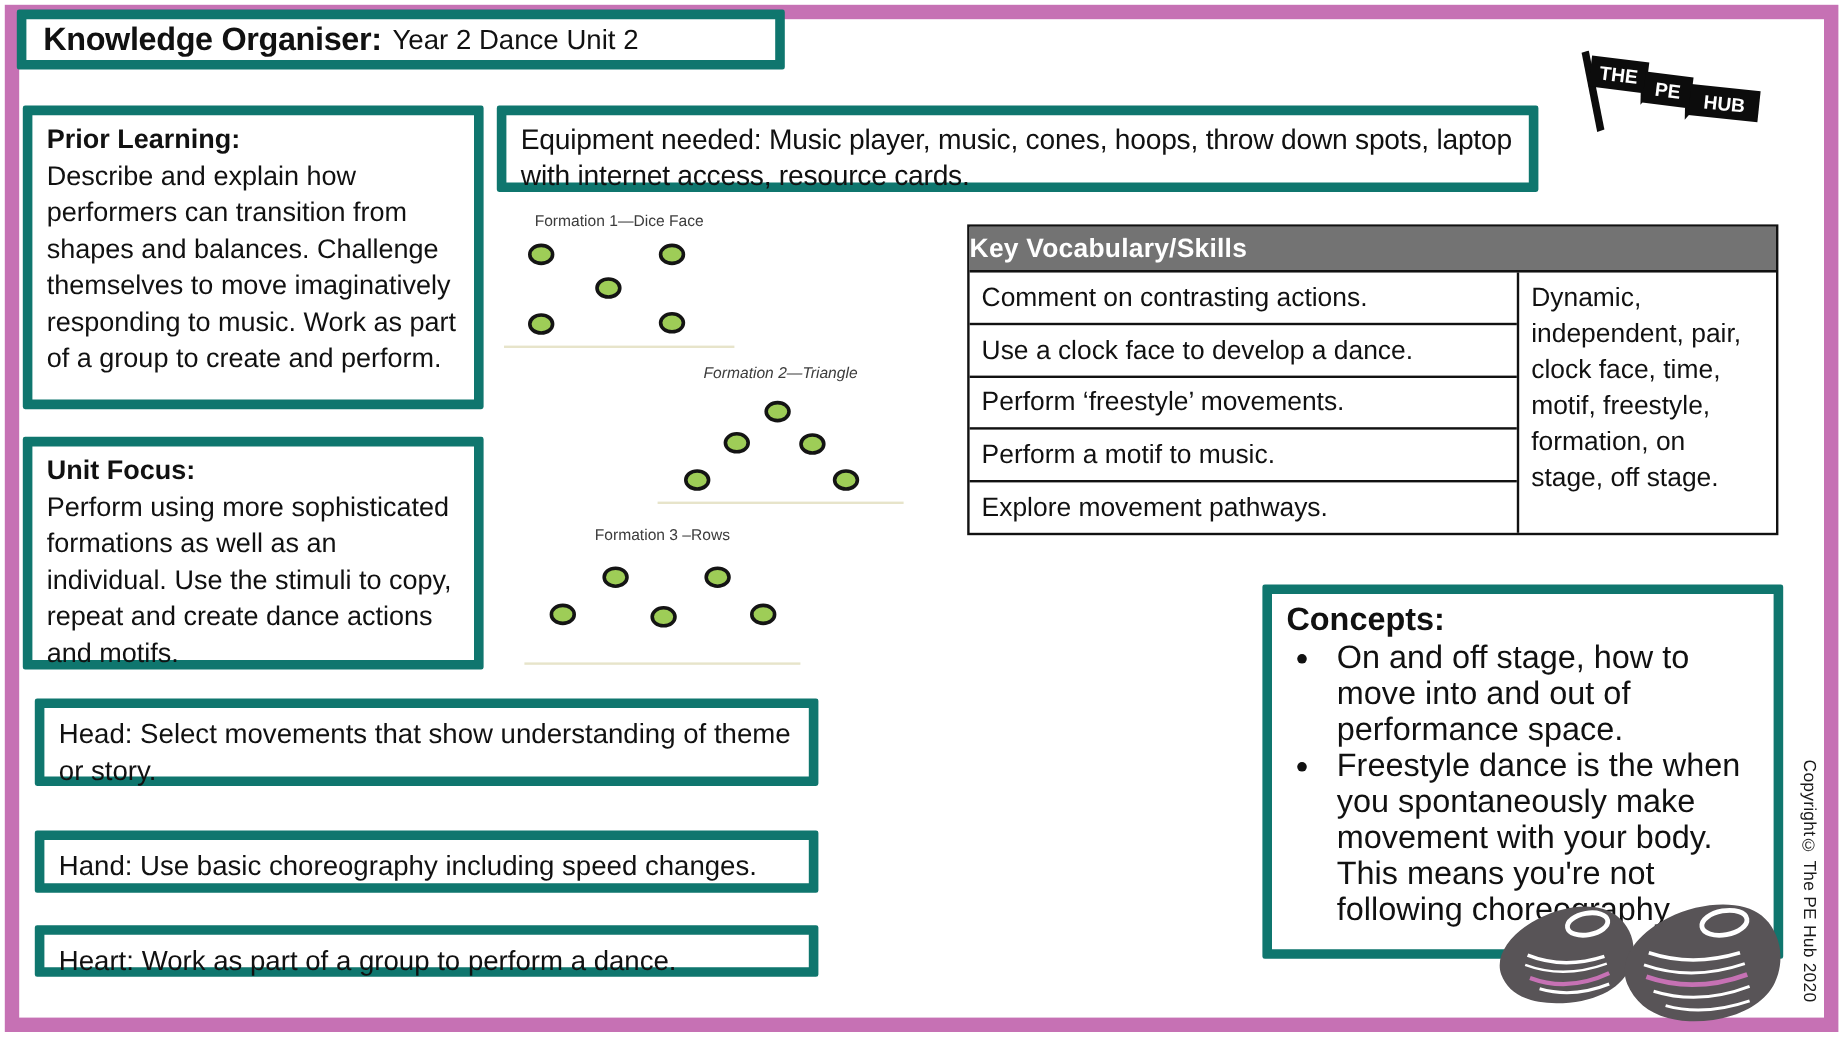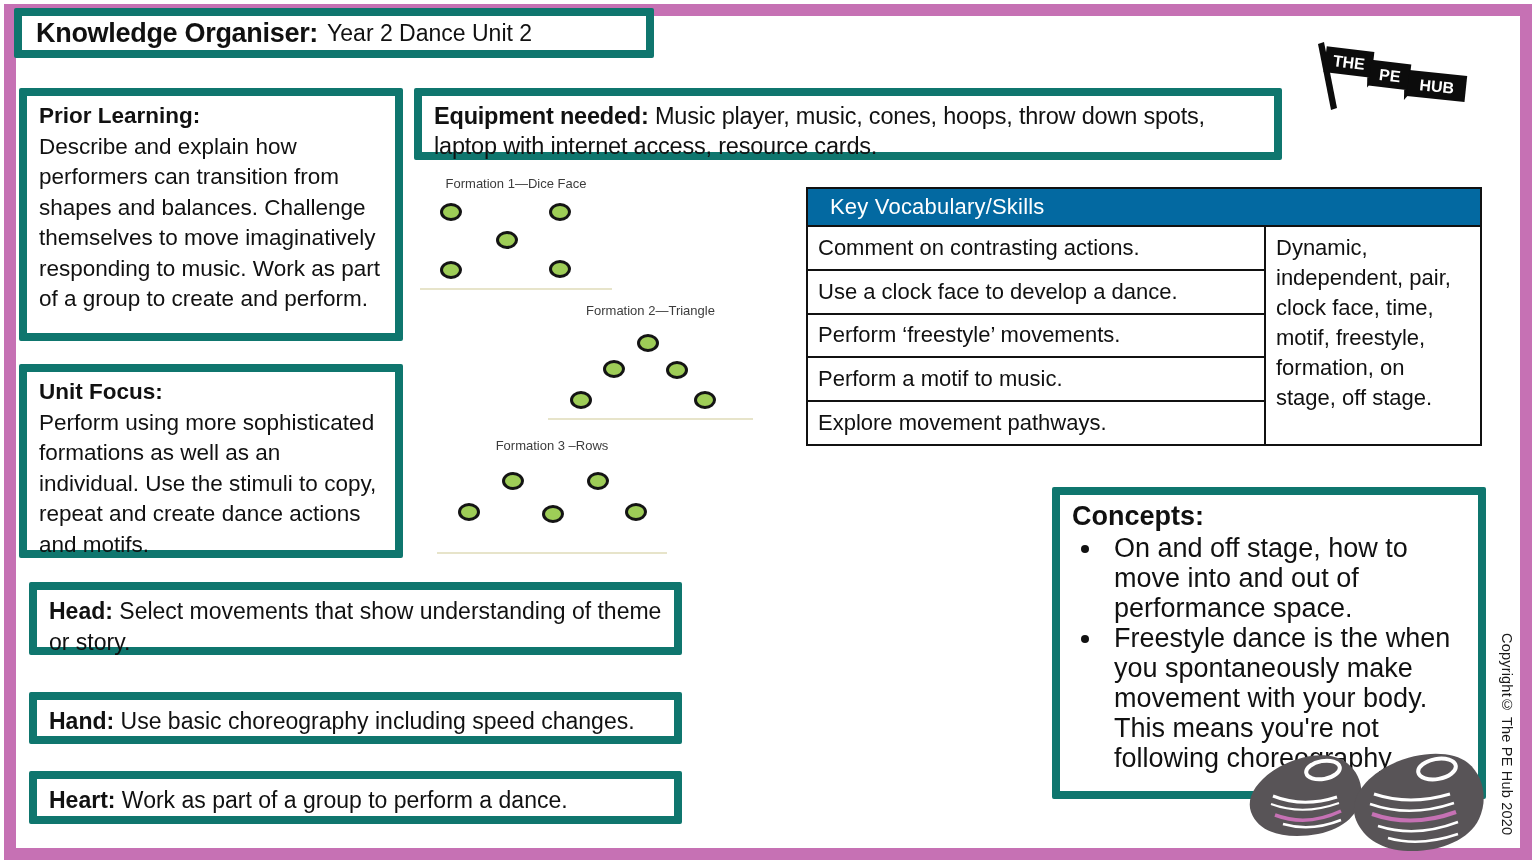--- a/index.html
+++ b/index.html
@@ -20,36 +20,36 @@
     padding:2px 14px; display:flex; align-items:center; gap:9px; white-space:nowrap;
   }
   .title-box .t-bold { font-weight:800; font-size:27px; letter-spacing:-0.3px; }
   .title-box .t-reg  { font-size:23px; }
 
   .prior { left:19px; top:88px;  width:384px; height:253px; padding:5px 12px; font-size:22.5px; line-height:30.5px; }
   .ufocus{ left:19px; top:364px; width:384px; height:194px; padding:5px 12px; font-size:22.5px; line-height:30.5px; }
   .bheading { font-weight:800; }
 
   .equipment { left:414px; top:88px; width:868px; height:72px; padding:5px 12px; font-size:23.5px; line-height:30px; letter-spacing:-0.2px; }
-  b.inlabel { font-weight:700; }
+  b.inlabel { font-weight:400; }
 
   .hhh { left:29px; width:653px; padding:6px 12px; font-size:23px; line-height:31px; }
   .head-box  { top:582px; height:73px; }
   .hand-box  { top:692px; height:52px; }
-  .heart-box { top:771px; height:53px; }
+  .heart-box { top:771px; height:43px; }
 
   
   .vtable {
     position:absolute; left:806px; top:187px; width:676px; height:259px;
     box-sizing:border-box; border:2px solid #111; background:#fff;
     display:flex; flex-direction:column;
   }
   .vt-header {
-    background:#0369a1; color:#fff; font-weight:400; font-size:22px;
-    padding:0 22px; height:36px; display:flex; align-items:center;
+    background:#737373; color:#fff; font-weight:700; font-size:22px;
+    padding:0 0; height:36px; display:flex; align-items:center;
     border-bottom:2px solid #111; letter-spacing:0.2px;
   }
   .vt-body { flex:1; display:flex; min-height:0; }
   .vt-left { width:456px; display:flex; flex-direction:column; }
   .vt-cell { flex:1; display:flex; align-items:center; padding:0 10px; font-size:22px; border-bottom:2px solid #111; }
   .vt-cell:last-child { border-bottom:none; }
   .vt-right { flex:1; border-left:2px solid #111; padding:6px 10px; font-size:22px; line-height:30px; }
 
   
   .formation { position:absolute; }
@@ -123,21 +123,21 @@
 
   <div class="formation" style="left:420px; top:176px; width:192px; height:114px;">
     <div class="f-label">Formation 1—Dice Face</div>
     <div class="f-line"></div>
   <span class="dot" style="left: 31px; top: 36px;"></span>
       <span class="dot" style="left: 140px; top: 36px;"></span>
       <span class="dot" style="left: 87px; top: 64px;"></span>
       <span class="dot" style="left: 31px; top: 94px;"></span>
       <span class="dot" style="left: 140px; top: 93px;"></span>
     </div>
-  <div class="formation" style="left:548px; top:303px; width:205px; height:117px;">
+  <div class="formation" style="left:548px; top:303px; width:205px; height:117px;font-style:italic;">
     <div class="f-label">Formation 2—Triangle</div>
     <div class="f-line"></div>
   <span class="dot" style="left: 100px; top: 40px;"></span>
       <span class="dot" style="left: 66px; top: 66px;"></span>
       <span class="dot" style="left: 129px; top: 67px;"></span>
       <span class="dot" style="left: 33px; top: 97px;"></span>
       <span class="dot" style="left: 157px; top: 97px;"></span>
     </div>
   <div class="formation" style="left:437px; top:438px; width:230px; height:116px;">
     <div class="f-label">Formation 3 –Rows</div>

